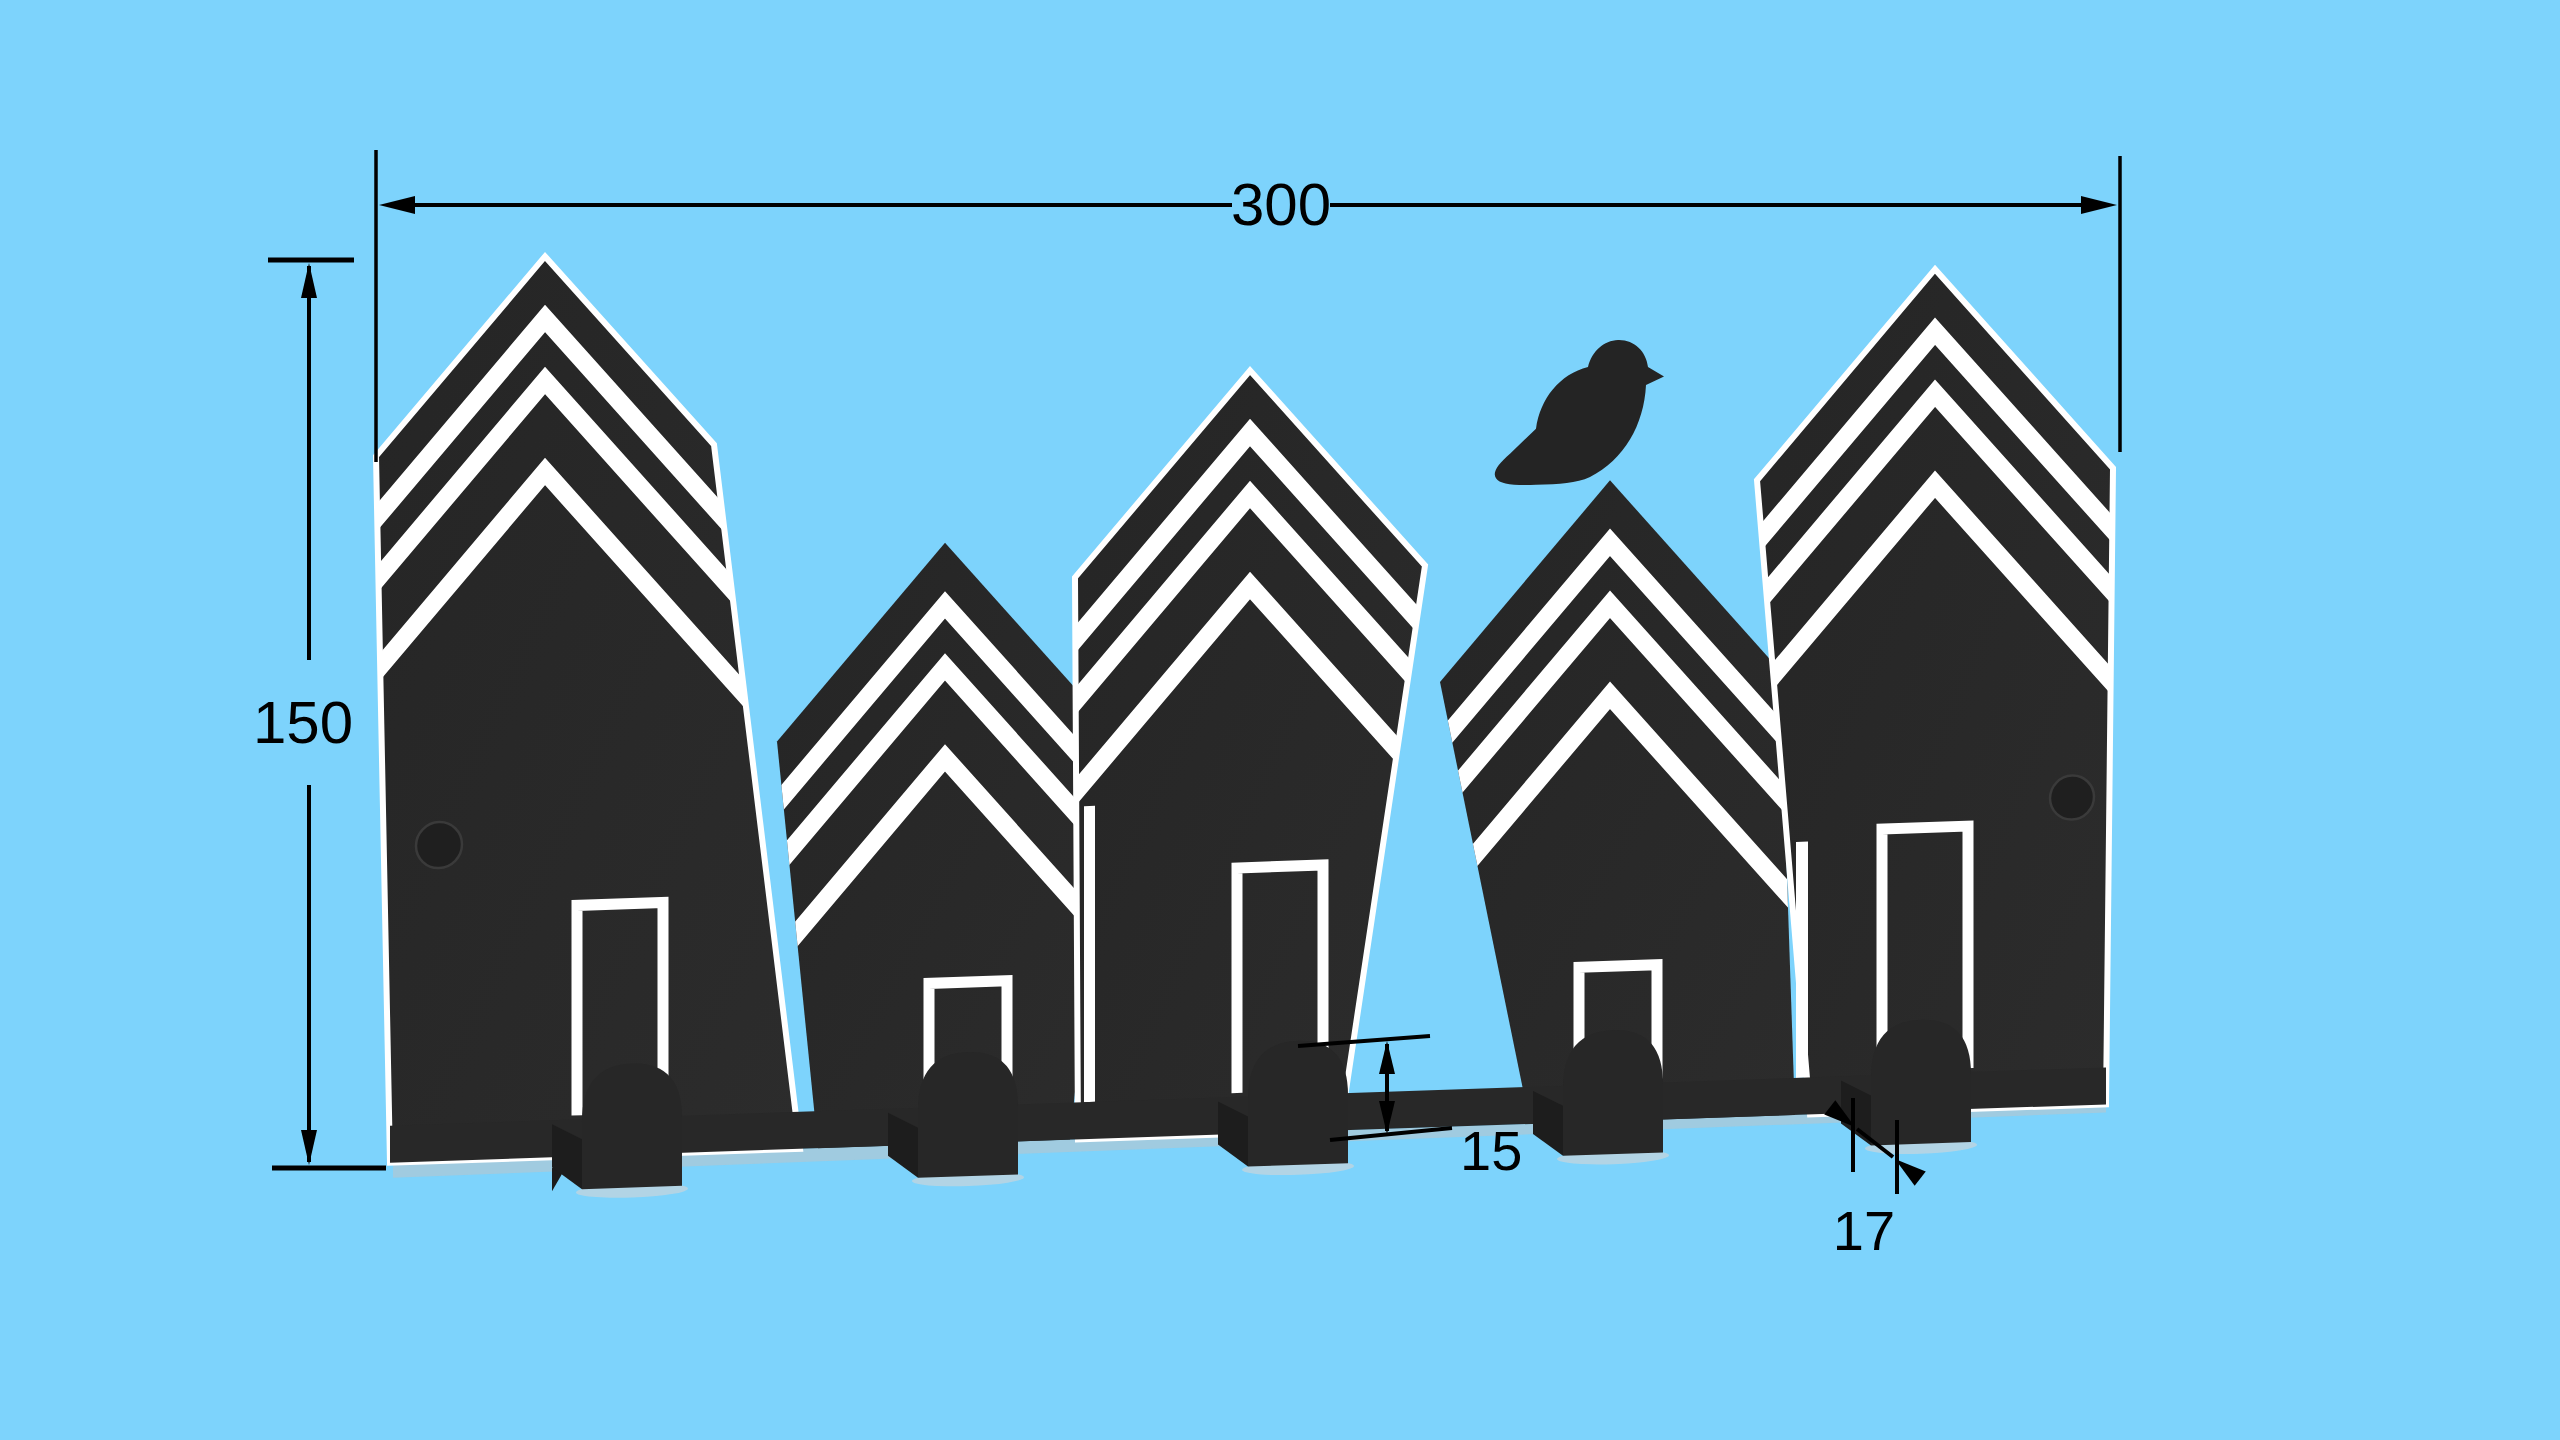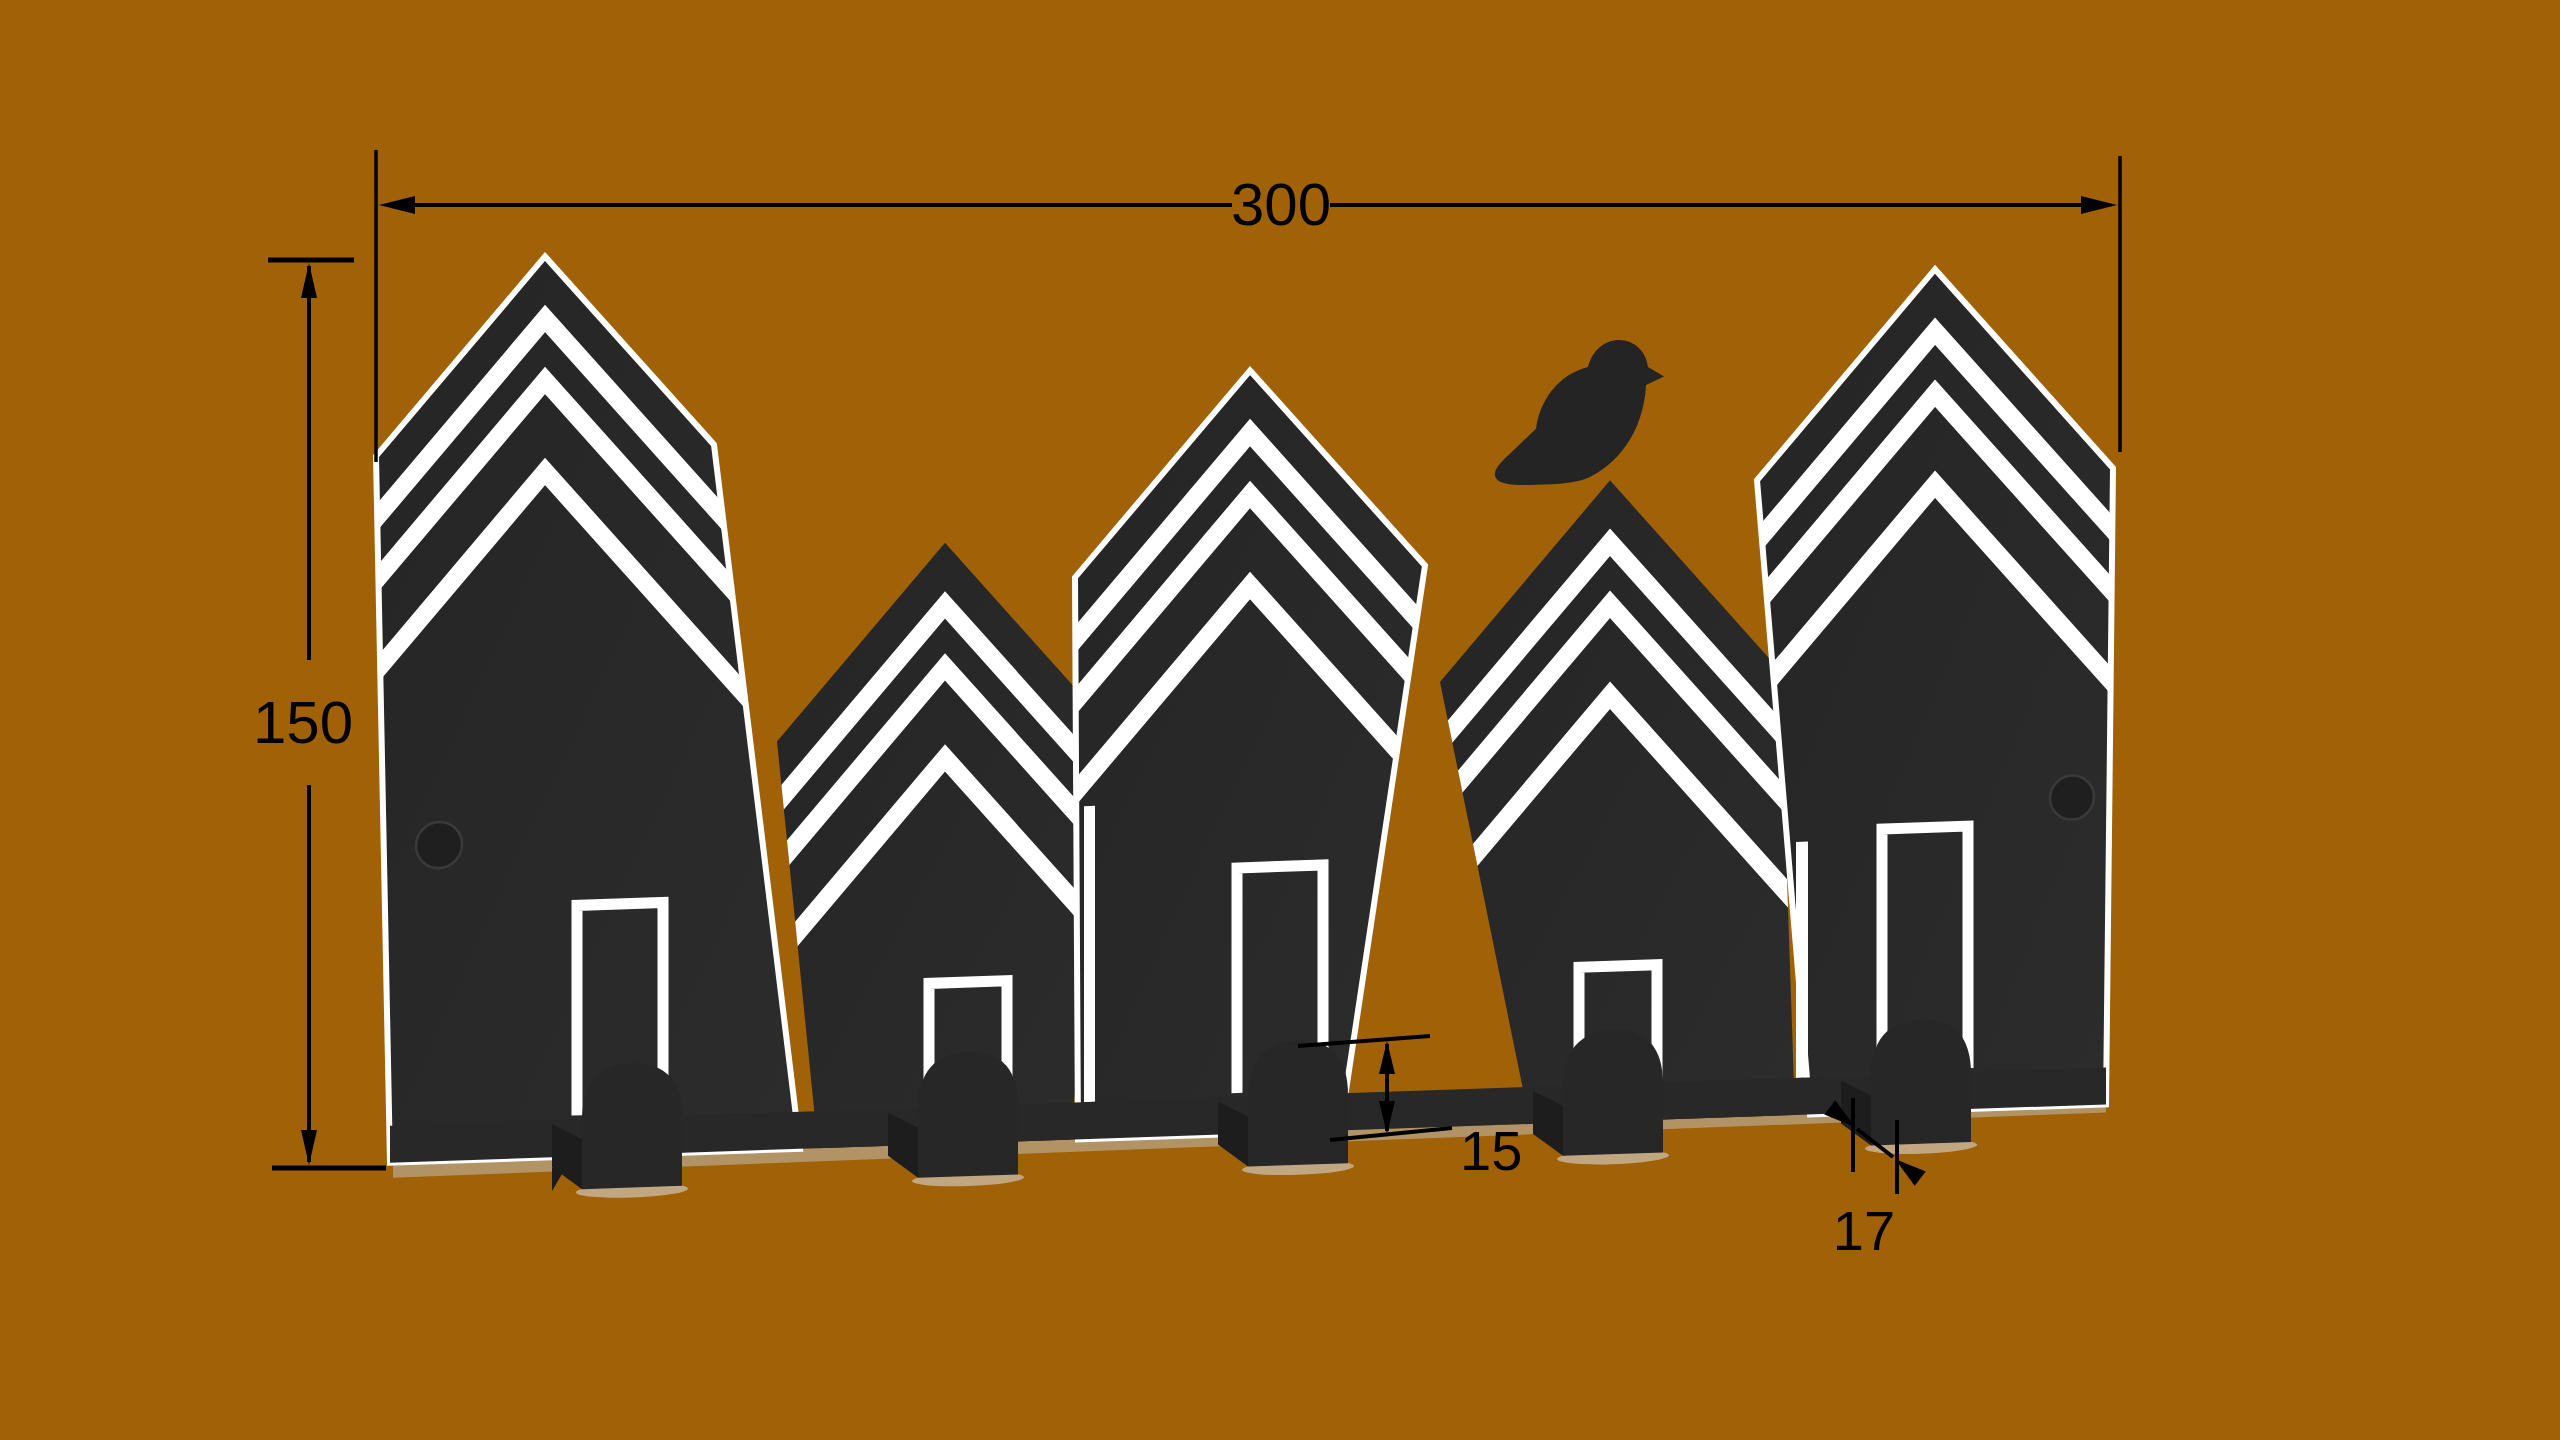--- a/index.html
+++ b/index.html
@@ -1,16 +1,16 @@
 <!DOCTYPE html>
 <html><head>
 <meta charset="utf-8">
 <style>
   html,body{margin:0;padding:0;background:#ffffff;width:2560px;height:1440px;overflow:hidden;}
-  .stage{width:2560px;height:1440px;position:relative;background:#a16207;}
+  .stage{width:2560px;height:1440px;position:relative;background:#7dd3fc;}
   svg{display:block;}
   text.dim{font-family:"Liberation Sans","DejaVu Sans",sans-serif;fill:#000000;}
 </style>
 </head>
 <body>
 
 <div class="stage">
 <svg width="2560" height="1440" viewBox="0 0 2560 1440">
   <defs>
     <linearGradient id="plateG" x1="0" y1="0" x2="1" y2="1">

